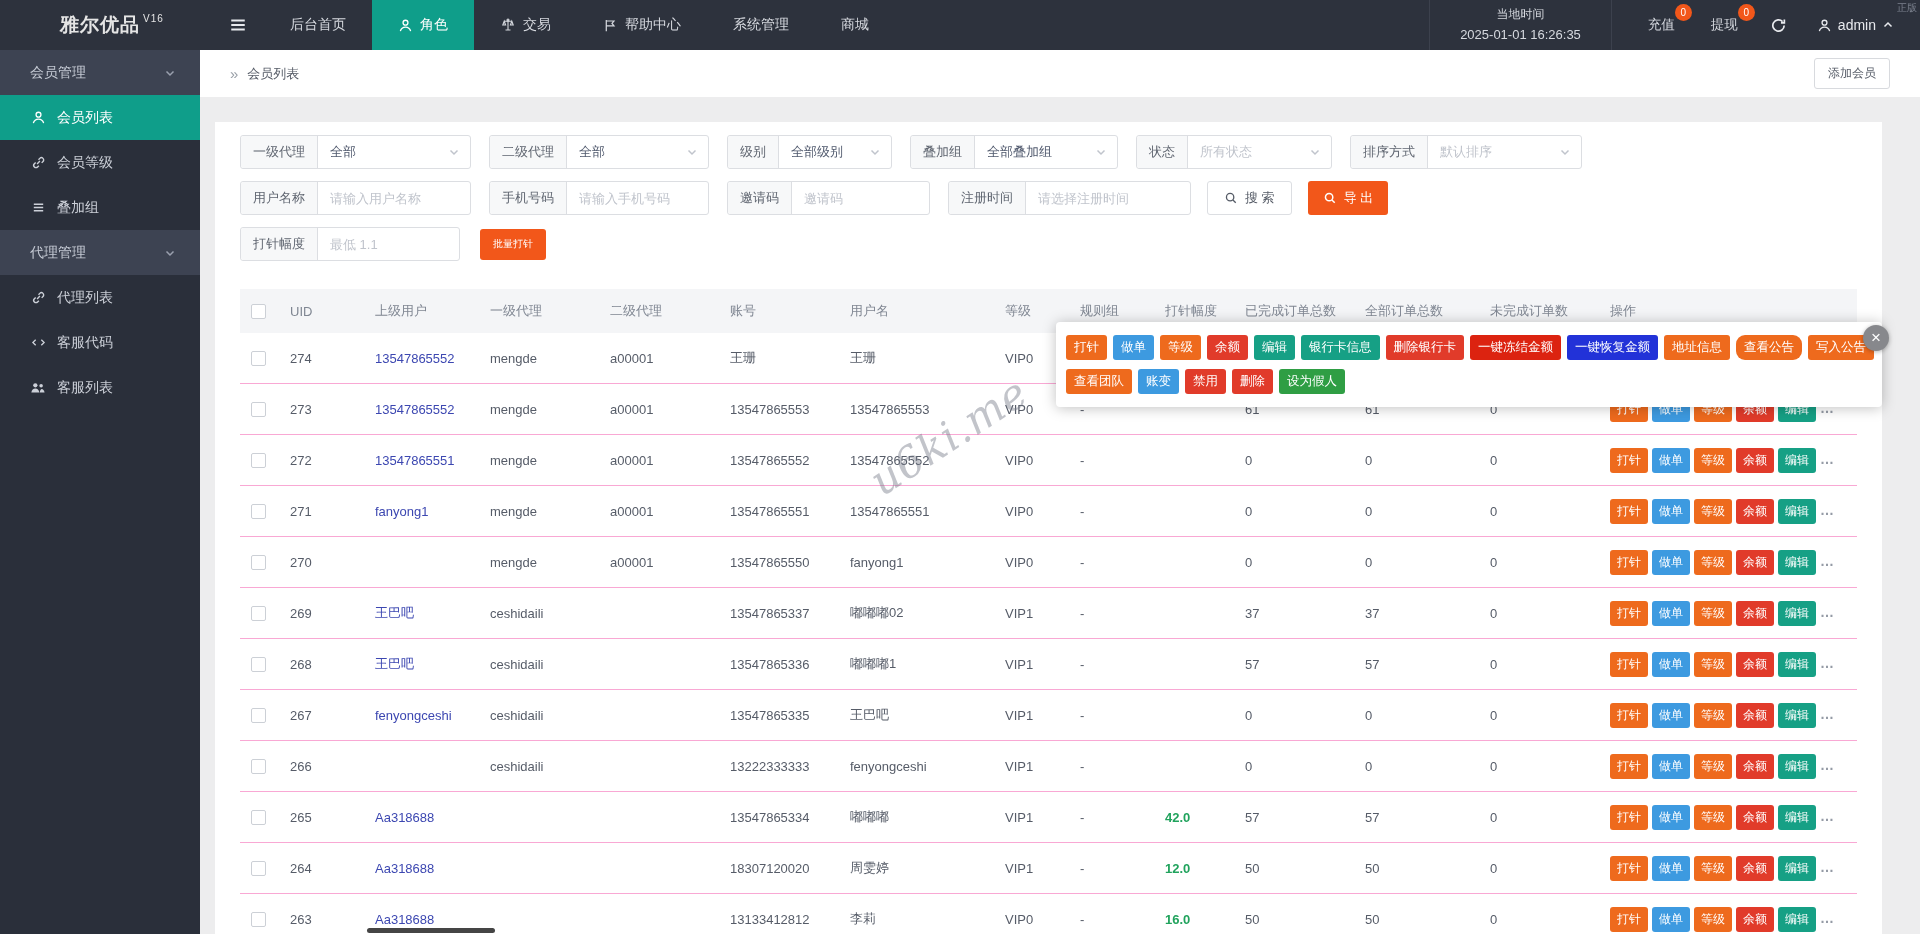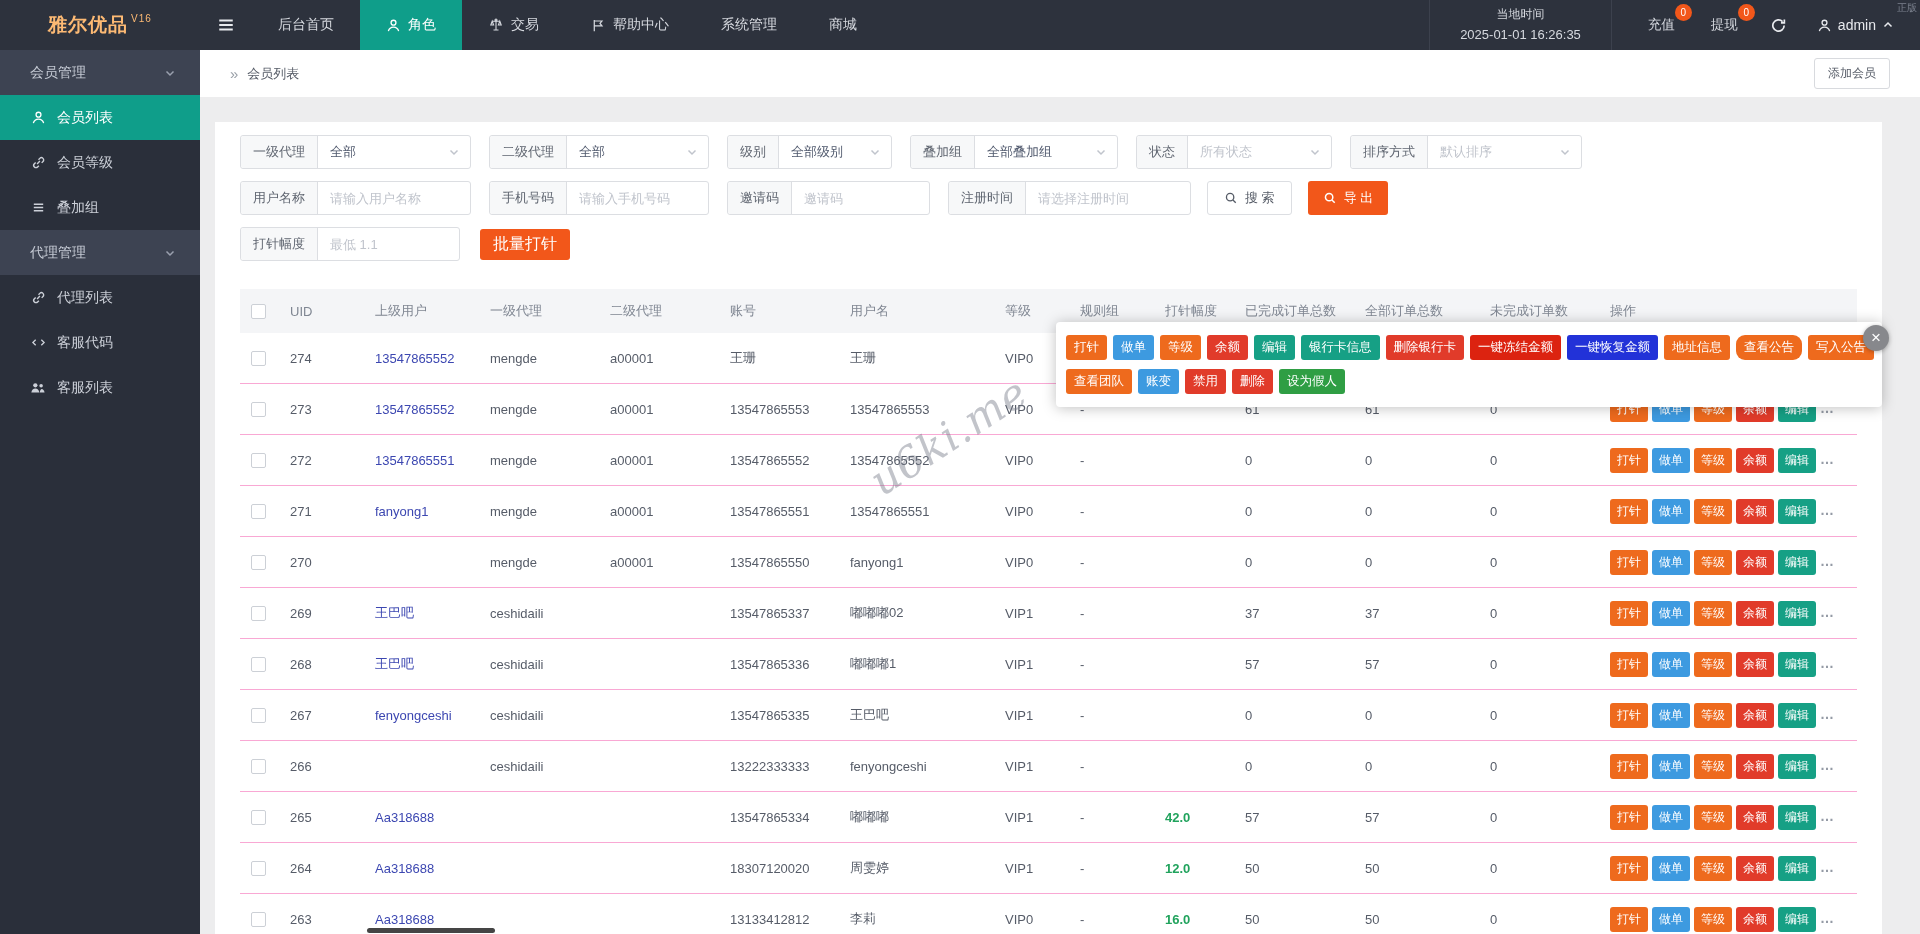--- a/index.html
+++ b/index.html
@@ -1,21 +1,21 @@
 <!DOCTYPE html>
 <html style="--accent: #0f9e8a; --topbar: #2d323d; --orange-deep: #f2571a; --link: #3c47b1; --green-text: #21a35d;"><head>
 <meta charset="utf-8">
 <style>
   *{box-sizing:border-box;margin:0;padding:0;}
   html,body{width:1920px;height:934px;}
   body{position:relative;overflow:hidden;background:#ededee;font-family:"Liberation Sans","DejaVu Sans",sans-serif;}
 
   
   .topbar{position:absolute;top:0;left:0;right:0;height:50px;background:var(--topbar,#2d323d);display:flex;align-items:stretch;color:#d6d9df;z-index:40;}
-  .logo{width:200px;display:flex;align-items:center;justify-content:center;color:#fdba74;font-size:19px;font-weight:bold;letter-spacing:1px;}
+  .logo{width:200px;display:flex;align-items:center;justify-content:center;color:#e5e5e5;font-size:19px;font-weight:bold;letter-spacing:1px;margin-left:12px;}
   .logo sup{font-size:10px;margin-left:3px;transform:translateY(-7px);font-weight:normal;}
   .hamburger{width:52px;display:flex;align-items:center;justify-content:center;cursor:pointer;color:#e8eaee;}
   .top-nav{display:flex;align-items:stretch;}
   .nav-item{display:flex;align-items:center;gap:7px;padding:0 26px;font-size:14px;cursor:pointer;}
   .nav-item.active{background:var(--accent,#0f9e8a);color:#fff;}
   .nico{display:flex;align-items:center;}
   .top-right{margin-left:auto;display:flex;align-items:center;}
   .time-block{padding:0 30px;text-align:center;font-size:12px;line-height:1.7;height:100%;display:flex;flex-direction:column;justify-content:center;border-left:1px solid #3c414d;border-right:1px solid #3c414d;}
   .time-block .t2{font-size:13px;}
   .top-link{position:relative;margin-left:36px;font-size:13.5px;cursor:pointer;}
@@ -46,21 +46,21 @@
   .fvalue{flex:1;display:flex;align-items:center;justify-content:space-between;padding:0 10px 0 12px;font-size:13px;color:#515a6e;min-width:0;}
   .fvalue.muted .val{color:#c0c4cc;}
   .caret{color:#c0c4cc;display:flex;align-items:center;}
   .fgroup input{border:none;outline:none;flex:1;padding:0 12px;font-size:13px;color:#515a6e;min-width:0;background:transparent;font-family:inherit;}
   .fgroup input::placeholder{color:#c0c4cc;}
   .sw0{width:231px}.sw1{width:220px}.sw2{width:165px}.sw3{width:208px}.sw4{width:196px}.sw5{width:232px;margin-right:8px;}
   .iw0{width:231px}.iw1{width:220px}.iw2{width:203px}.iw3{width:243px;margin-right:0;}
   .w-inject{width:220px;margin-right:0;}
   .search-btn{height:34px;display:flex;align-items:center;gap:7px;background:#fff;border:1px solid #dcdee2;border-radius:3px;padding:0 16px;font-size:13px;color:#555b66;cursor:pointer;margin-left:16px;font-family:inherit;}
   .export-btn{height:34px;display:flex;align-items:center;gap:7px;background:var(--orange-deep,#f2571a);border:none;border-radius:3px;padding:0 15px;font-size:13px;color:#fff;cursor:pointer;margin-left:16px;font-family:inherit;}
-  .batch-btn{height:31px;background:var(--orange-deep,#f2571a);color:#fff;border:none;border-radius:3px;padding:0 13px;font-size:16px;margin-left:20px;cursor:pointer;font-family:inherit;}
+  .batch-btn{height:31px;background:var(--orange-deep,#f2571a);color:#fff;border:none;border-radius:3px;padding:0 13px;font-size:10px;margin-left:20px;cursor:pointer;font-family:inherit;}
 
   
   .table{margin-top:28px;}
   .t-row{display:grid;grid-template-columns:42px 85px 115px 120px 120px 120px 155px 75px 85px 80px 120px 125px 120px 1fr;align-items:center;}
   .t-head{height:44px;background:#f4f5f7;color:#7f8692;font-size:13px;}
   .t-body .t-row{height:51px;border-bottom:1px solid #f9a8d4;font-size:13px;color:#565c68;background:#fff;}
   .cell{padding-left:8px;padding-right:6px;overflow:hidden;white-space:nowrap;text-overflow:ellipsis;}
   .ccb{padding-left:0;display:flex;justify-content:center;}
   .cb{width:15px;height:15px;border:1px solid #ccd0d6;border-radius:2px;background:#fff;cursor:pointer;display:block;}
   .link{color:var(--link,#3c47b1);cursor:pointer;}

